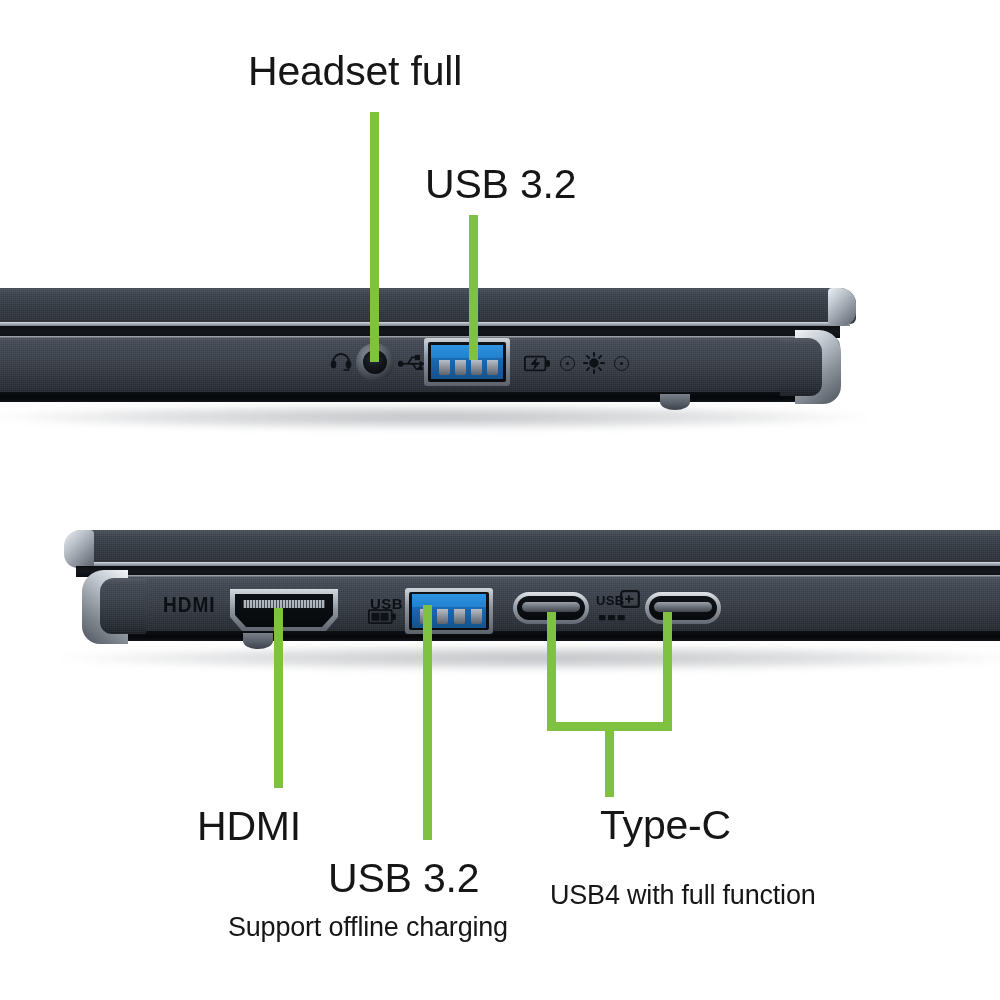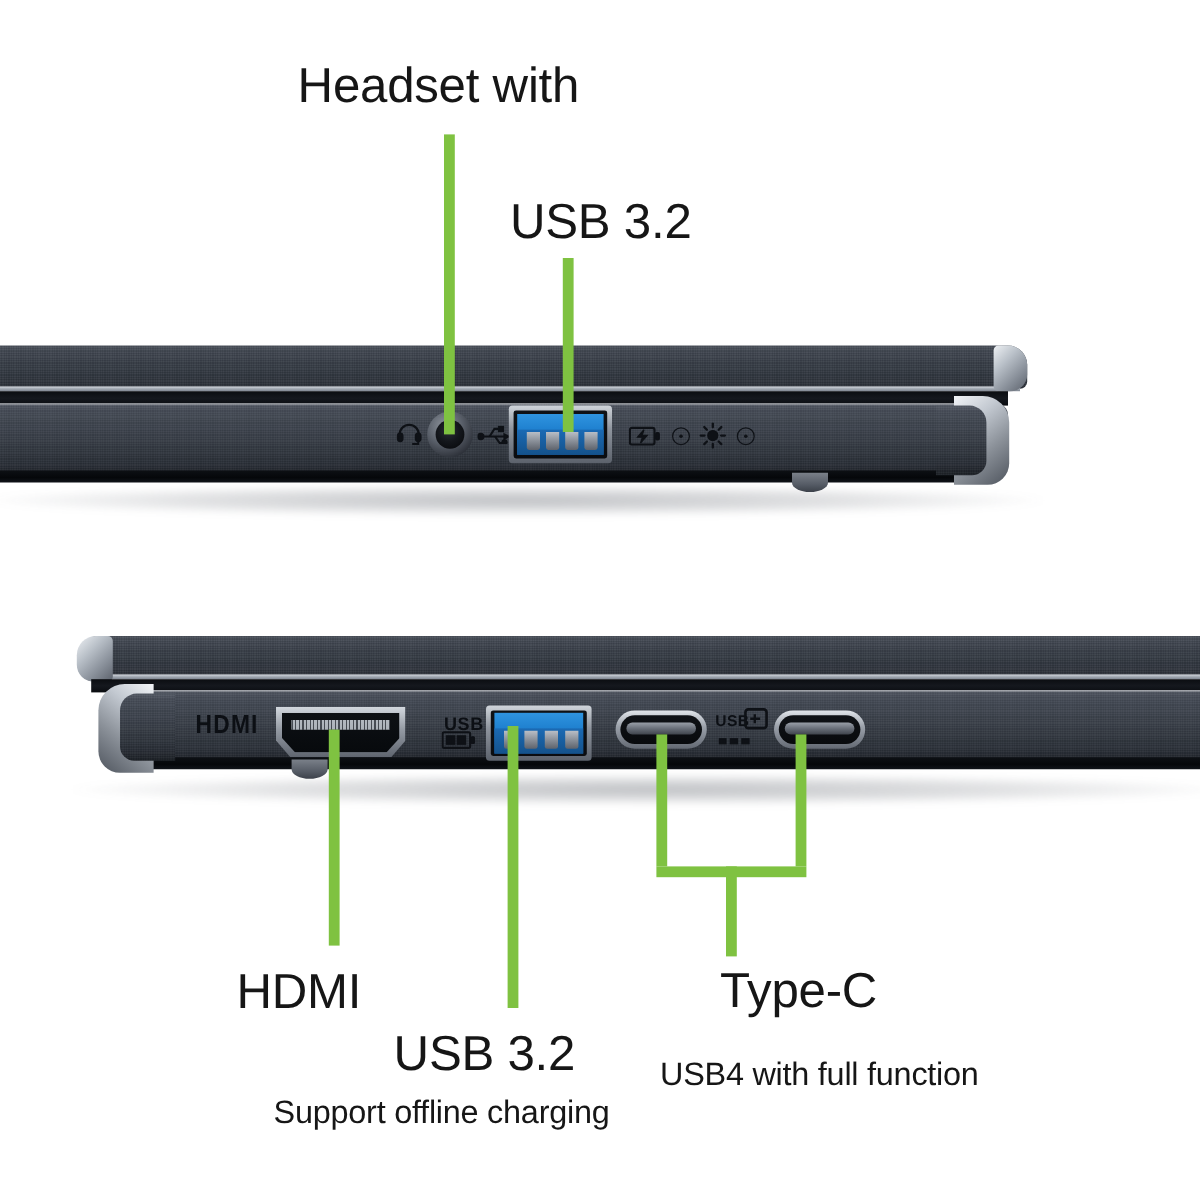--- a/index.html
+++ b/index.html
@@ -388,21 +388,21 @@
 
   <div class="leader leader-v" style="left:274px; top:608px; height:180px;"></div>
 
   <div class="leader leader-v" style="left:423px; top:605px; height:235px;"></div>
 
   <div class="leader leader-v" style="left:547px; top:612px; height:110px;"></div>
   <div class="leader leader-v" style="left:663px; top:612px; height:110px;"></div>
   <div class="leader leader-h" style="left:547px; top:722px; width:125px;"></div>
   <div class="leader leader-v" style="left:605px; top:722px; height:75px;"></div>
 
-  <div class="label big" style="left:248px; top:48px;">Headset with</div>
+  <div class="label big" style="left:248px; top:48px;">Headset full</div>
 
   <div class="label big" style="left:425px; top:161px;">USB 3.2</div>
 
   <div class="label big" style="left:197px; top:803px;">HDMI</div>
 
   <div class="label big" style="left:328px; top:855px;">USB 3.2</div>
 
   <div class="label small" style="left:228px; top:912px;">Support offline charging</div>
 
   <div class="label big" style="left:600px; top:802px;">Type-C</div>

